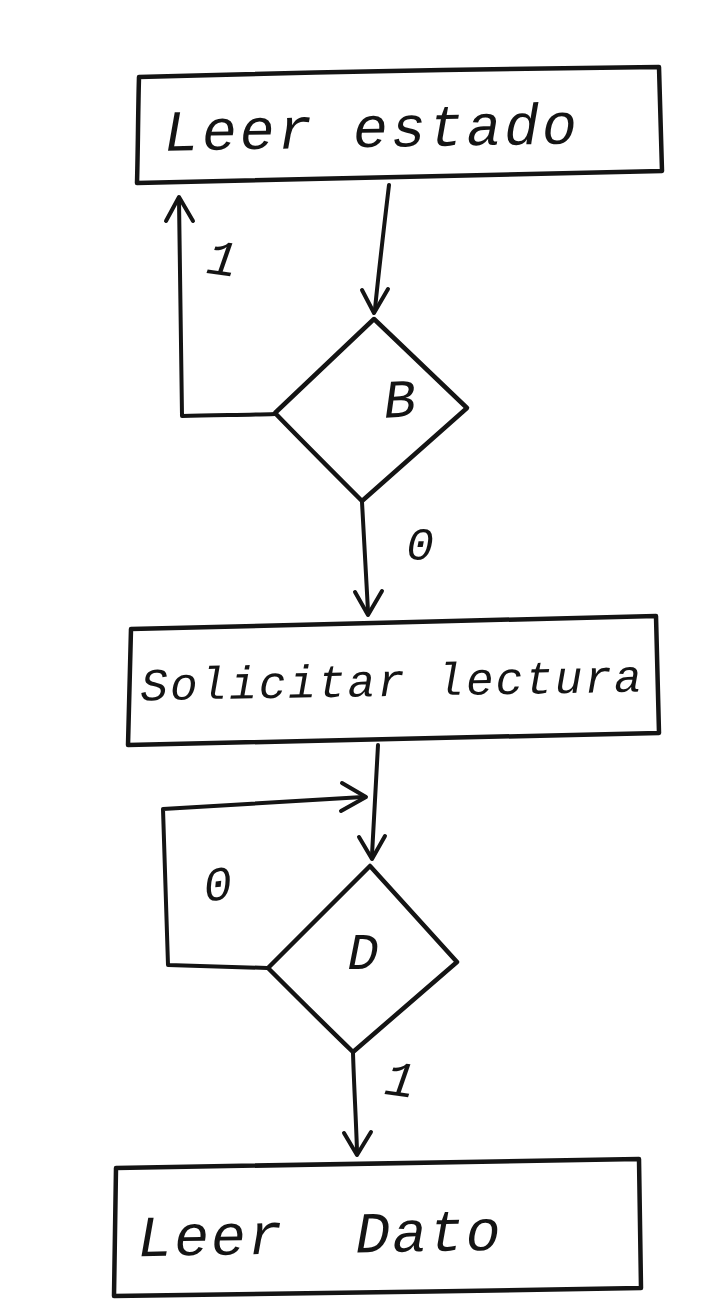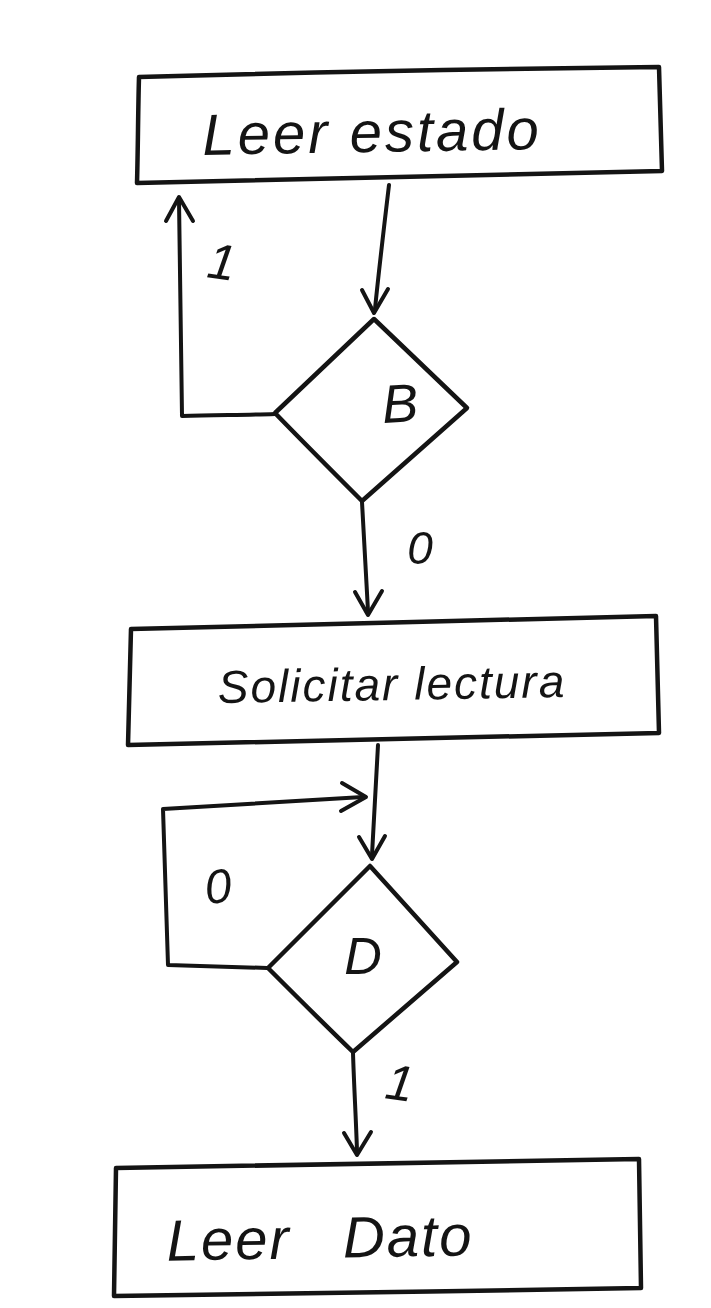--- a/index.html
+++ b/index.html
@@ -1,21 +1,21 @@
 <!DOCTYPE html>
 <html><head>
 <meta charset="utf-8">
 <style>
   html,body { margin:0; padding:0; background:#ffffff; }
   .canvas {
     position:relative;
     width:711px; height:1308px;
     background:#ffffff;
     overflow:hidden;
-    font-family:Liberation Sans, sans-serif;
+    font-family:Liberation Mono, monospace;
   }
   .canvas svg { position:absolute; left:0; top:0; }
   .label {
     position:absolute;
     transform:translate(-50%,-50%);
     color:#141414;
     white-space:nowrap;
     font-style:italic;
     line-height:1;
     user-select:none;

